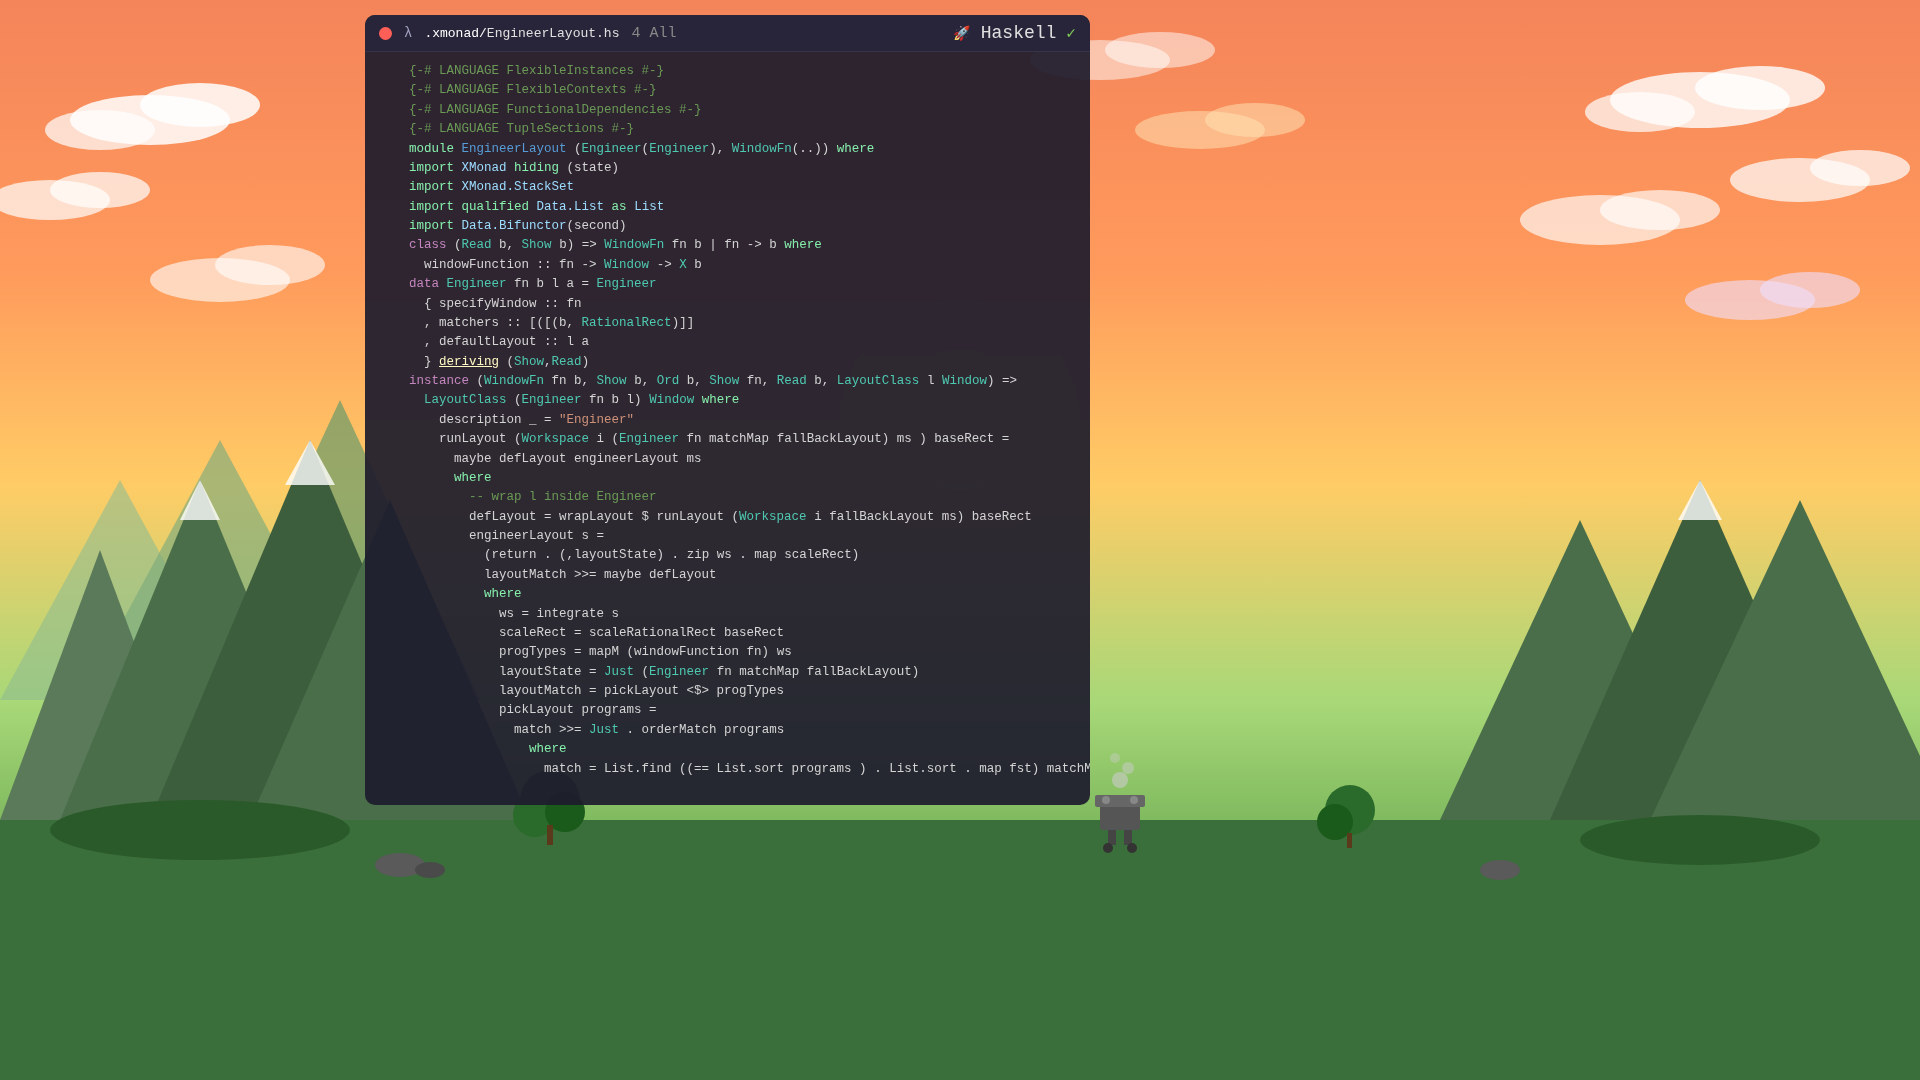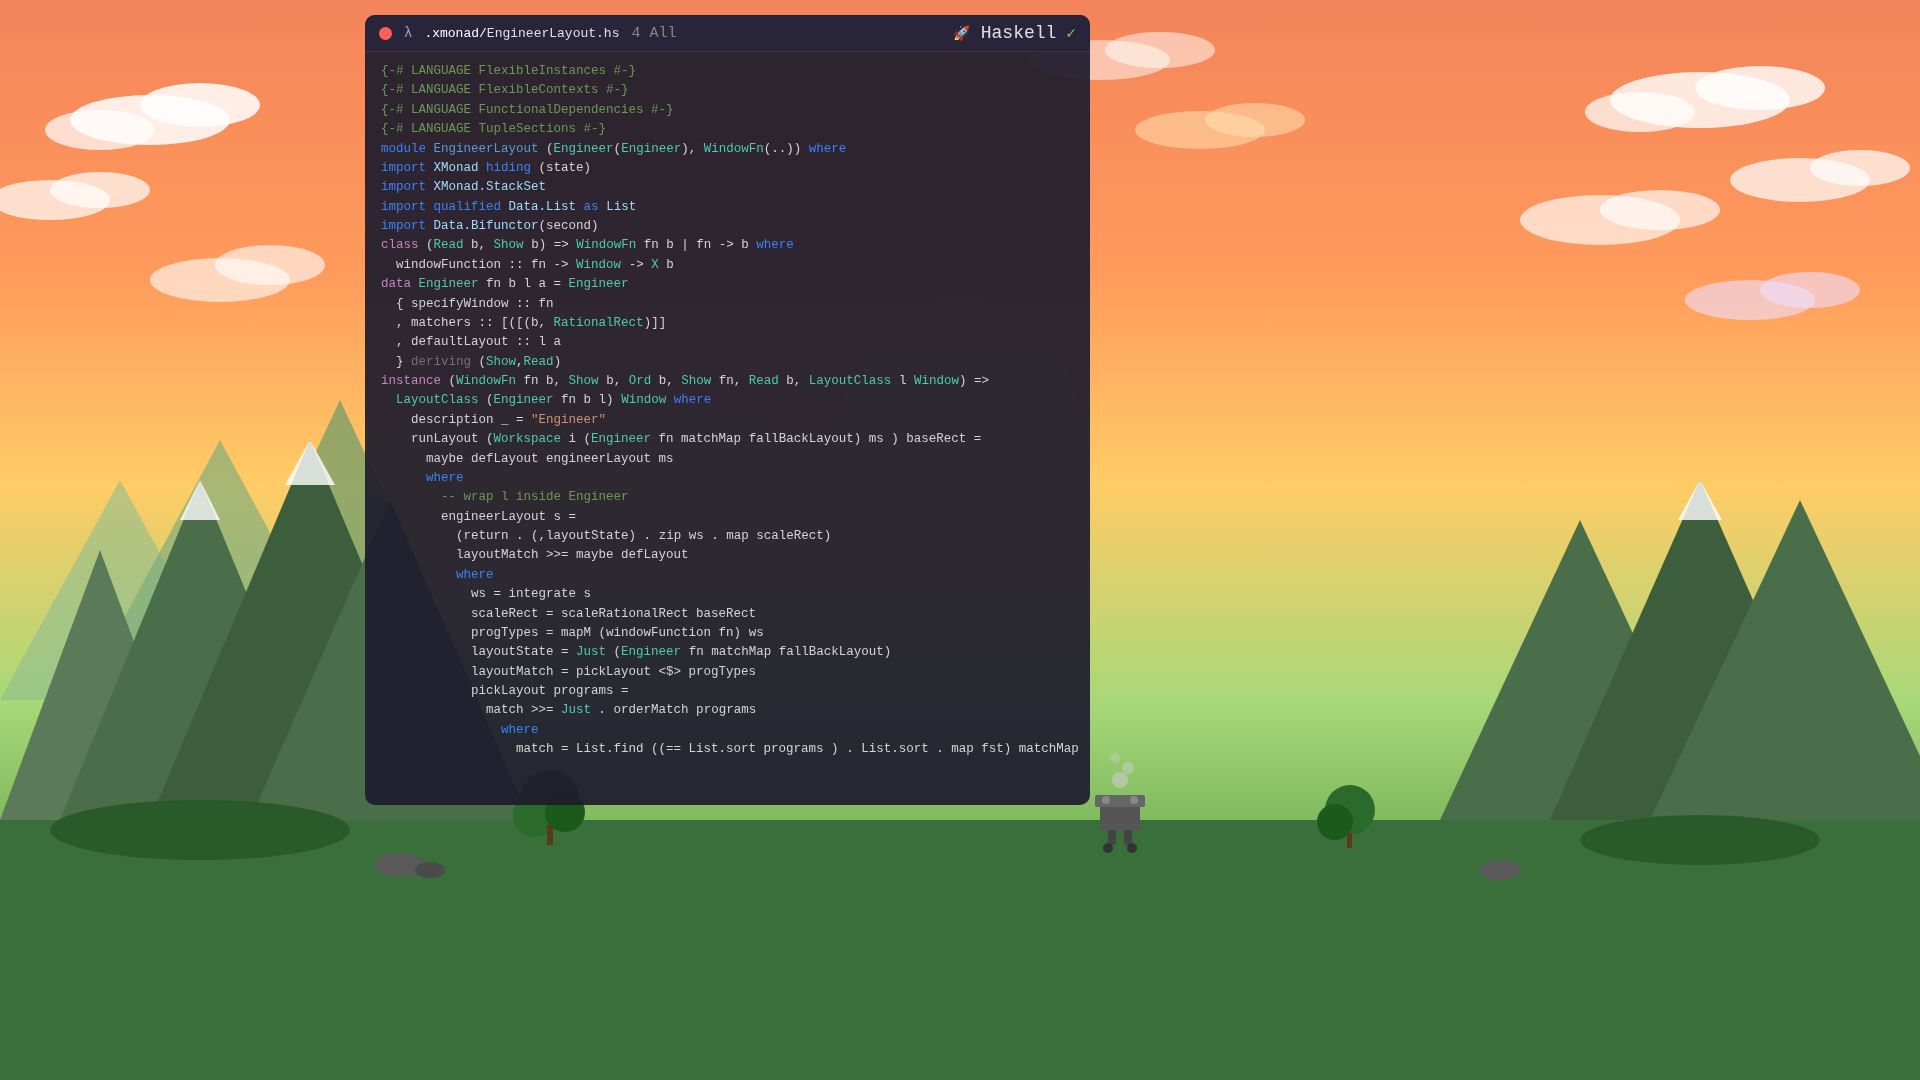--- a/index.html
+++ b/index.html
@@ -74,43 +74,44 @@
     .titlebar-rocket {
       color: #ff8c69;
       font-size: 14px;
     }
 
     .editor-content {
       padding: 10px 16px;
       overflow: hidden;
       height: calc(100% - 45px);
       line-height: 1.55;
+      margin-left: 28px;
     }
 
     .code-line {
       white-space: pre;
       display: block;
       color: #d4d4d4;
       font-size: 12.5px;
       line-height: 1.55;
     }
 
     
     .c-pragma { color: #6a9955; } 
-    .c-keyword { color: #3b82f6; } 
+    .c-keyword { color: #86efac; } 
     .c-module { color: #569cd6; } 
     .c-type { color: #4ec9b0; } 
     .c-string { color: #ce9178; }
     .c-import-mod { color: #9cdcfe; }
     .c-comment { color: #6a9955; }
     .c-white { color: #d4d4d4; }
     .c-class-kw { color: #c586c0; }
     .c-instance-kw { color: #c586c0; }
     .c-data-kw { color: #c586c0; }
-    .c-deriving { color: #737373; }
+    .c-deriving { color: #fef9c3; text-decoration: underline; }
     .c-just { color: #4ec9b0; }
 
     
     .bg-scene {
       position: absolute;
       top: 0; left: 0;
       width: 1920px;
       height: 1080px;
       pointer-events: none;
     }
@@ -250,20 +251,21 @@
     <span class="code-line">  <span class="c-white">, </span>defaultLayout <span class="c-white">::</span> l a</span>
     <span class="code-line">  <span class="c-white">} </span><span class="c-deriving">deriving</span> <span class="c-white">(</span><span class="c-type">Show</span><span class="c-white">,</span><span class="c-type">Read</span><span class="c-white">)</span></span>
     <span class="code-line"></span>
     <span class="code-line"><span class="c-instance-kw">instance</span> <span class="c-white">(</span><span class="c-type">WindowFn</span> fn b<span class="c-white">,</span> <span class="c-type">Show</span> b<span class="c-white">,</span> <span class="c-type">Ord</span> b<span class="c-white">,</span> <span class="c-type">Show</span> fn<span class="c-white">,</span> <span class="c-type">Read</span> b<span class="c-white">,</span> <span class="c-type">LayoutClass</span> l <span class="c-type">Window</span><span class="c-white">)</span> <span class="c-white">=&gt;</span></span>
     <span class="code-line">  <span class="c-type">LayoutClass</span> <span class="c-white">(</span><span class="c-type">Engineer</span> fn b l<span class="c-white">)</span> <span class="c-type">Window</span> <span class="c-keyword">where</span></span>
     <span class="code-line">    description _ <span class="c-white">=</span> <span class="c-string">"Engineer"</span></span>
     <span class="code-line">    runLayout <span class="c-white">(</span><span class="c-type">Workspace</span> i <span class="c-white">(</span><span class="c-type">Engineer</span> fn matchMap fallBackLayout<span class="c-white">)</span> ms <span class="c-white">)</span> baseRect <span class="c-white">=</span></span>
     <span class="code-line">      maybe defLayout engineerLayout ms</span>
     <span class="code-line">      <span class="c-keyword">where</span></span>
     <span class="code-line">        <span class="c-comment">-- wrap l inside Engineer</span></span>
+    <span class="code-line">        defLayout <span class="c-white">=</span> wrapLayout <span class="c-white">$</span> runLayout <span class="c-white">(</span><span class="c-type">Workspace</span> i fallBackLayout ms<span class="c-white">)</span> baseRect</span>
     <span class="code-line">        engineerLayout s <span class="c-white">=</span></span>
     <span class="code-line">          <span class="c-white">(</span>return <span class="c-white">. (,</span>layoutState<span class="c-white">)</span> <span class="c-white">.</span> zip ws <span class="c-white">.</span> map scaleRect<span class="c-white">)</span></span>
     <span class="code-line">          layoutMatch <span class="c-white">&gt;&gt;=</span> maybe defLayout</span>
     <span class="code-line">          <span class="c-keyword">where</span></span>
     <span class="code-line">            ws <span class="c-white">=</span> integrate s</span>
     <span class="code-line">            scaleRect <span class="c-white">=</span> scaleRationalRect baseRect</span>
     <span class="code-line">            progTypes <span class="c-white">=</span> mapM <span class="c-white">(</span>windowFunction fn<span class="c-white">)</span> ws</span>
     <span class="code-line">            layoutState <span class="c-white">=</span> <span class="c-just">Just</span> <span class="c-white">(</span><span class="c-type">Engineer</span> fn matchMap fallBackLayout<span class="c-white">)</span></span>
     <span class="code-line">            layoutMatch <span class="c-white">=</span> pickLayout <span class="c-white">&lt;$&gt;</span> progTypes</span>
     <span class="code-line">            pickLayout programs <span class="c-white">=</span></span>

